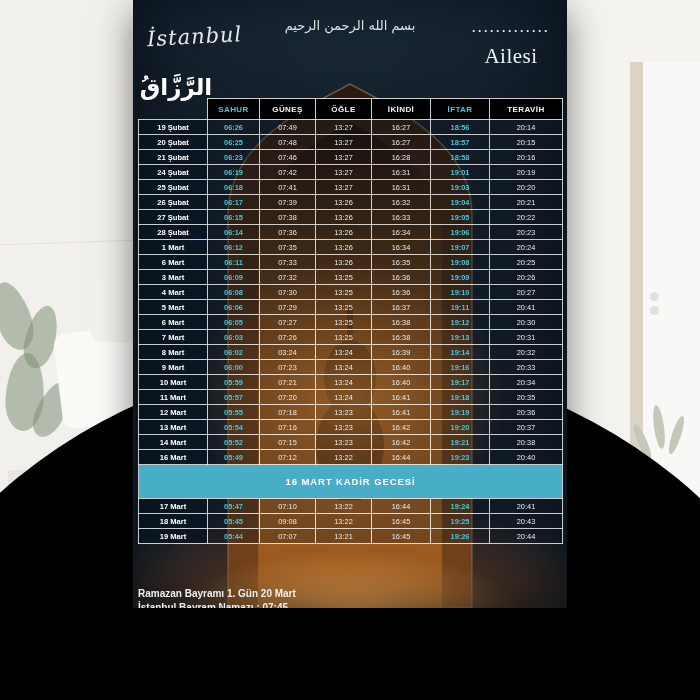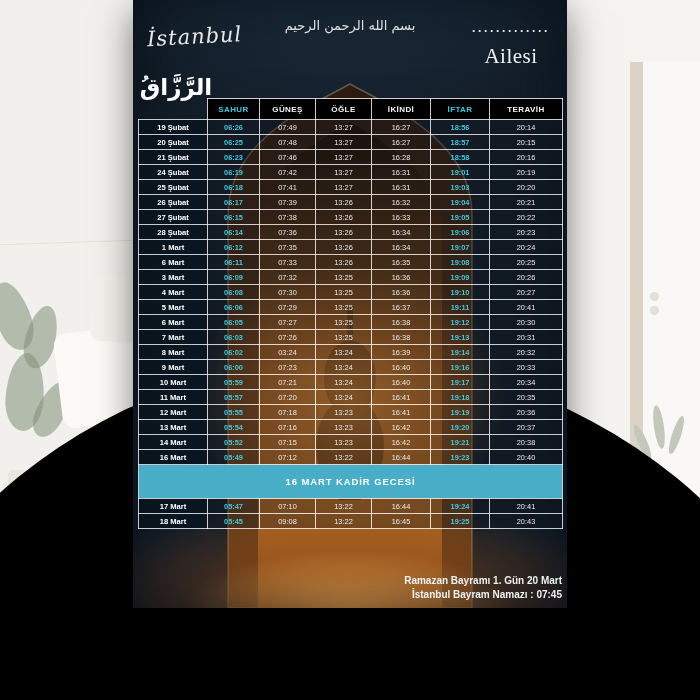--- a/index.html
+++ b/index.html
@@ -64,21 +64,21 @@
   .ptable thead th{background:#000000;color:#f3f5f6;font-size:8px;font-weight:bold;letter-spacing:.4px;}
   .ptable thead th.cyan{color:var(--accent);}
   .ptable td.blank{border:none;background:transparent;}
   .ptable tbody tr{height:15px;}
   .ptable tbody tr.banner-row{height:34px;}
   .td-date{background:rgba(9,21,32,.92);color:#ffffff;font-weight:bold;font-size:7.6px;text-align:left;padding-left:7px;}
   .td-time{background:rgba(12,20,30,.30);color:#e9eced;font-size:7.4px;}
   .td-time.cyan{color:var(--accent);font-weight:bold;}
   .td-banner{background:var(--banner);color:#ffffff;font-weight:bold;font-size:9.5px;letter-spacing:.9px;}
   
-  .p-footer{position:absolute;left:5px;top:574px;width:424px;text-align:right;z-index:5;
+  .p-footer{position:absolute;left:5px;top:587px;width:424px;text-align:left;z-index:5;
      color:#eef1f2;font-weight:bold;font-size:10px;line-height:14px;}
   
   .caption{position:absolute;z-index:4;left:0;top:630px;width:700px;text-align:center;color:#000000;}
   .caption .title{font-size:37px;font-weight:800;letter-spacing:1px;line-height:44px;}
   .caption .subtitle{margin-top:6px;font-size:12px;font-weight:bold;letter-spacing:1.2px;}
 </style>
 </head>
 <body>
 
 <div class="room">
@@ -382,20 +382,29 @@
         </tr>
         <tr>
           <td class="td-date">18 Mart</td>
           <td class="td-time cyan">05:45</td>
           <td class="td-time">09:08</td>
           <td class="td-time">13:22</td>
           <td class="td-time">16:45</td>
           <td class="td-time cyan">19:25</td>
           <td class="td-time">20:43</td>
         </tr>
+        <tr>
+          <td class="td-date">19 Mart</td>
+          <td class="td-time cyan">05:44</td>
+          <td class="td-time">07:07</td>
+          <td class="td-time">13:21</td>
+          <td class="td-time">16:45</td>
+          <td class="td-time cyan">19:26</td>
+          <td class="td-time">20:44</td>
+        </tr>
       </tbody>
     </table>
 
   <div class="p-footer">
     <div>Ramazan Bayramı 1. Gün 20 Mart</div>
     <div>İstanbul Bayram Namazı : 07:45</div>
   </div>
 </div>
 
 <div class="caption">

